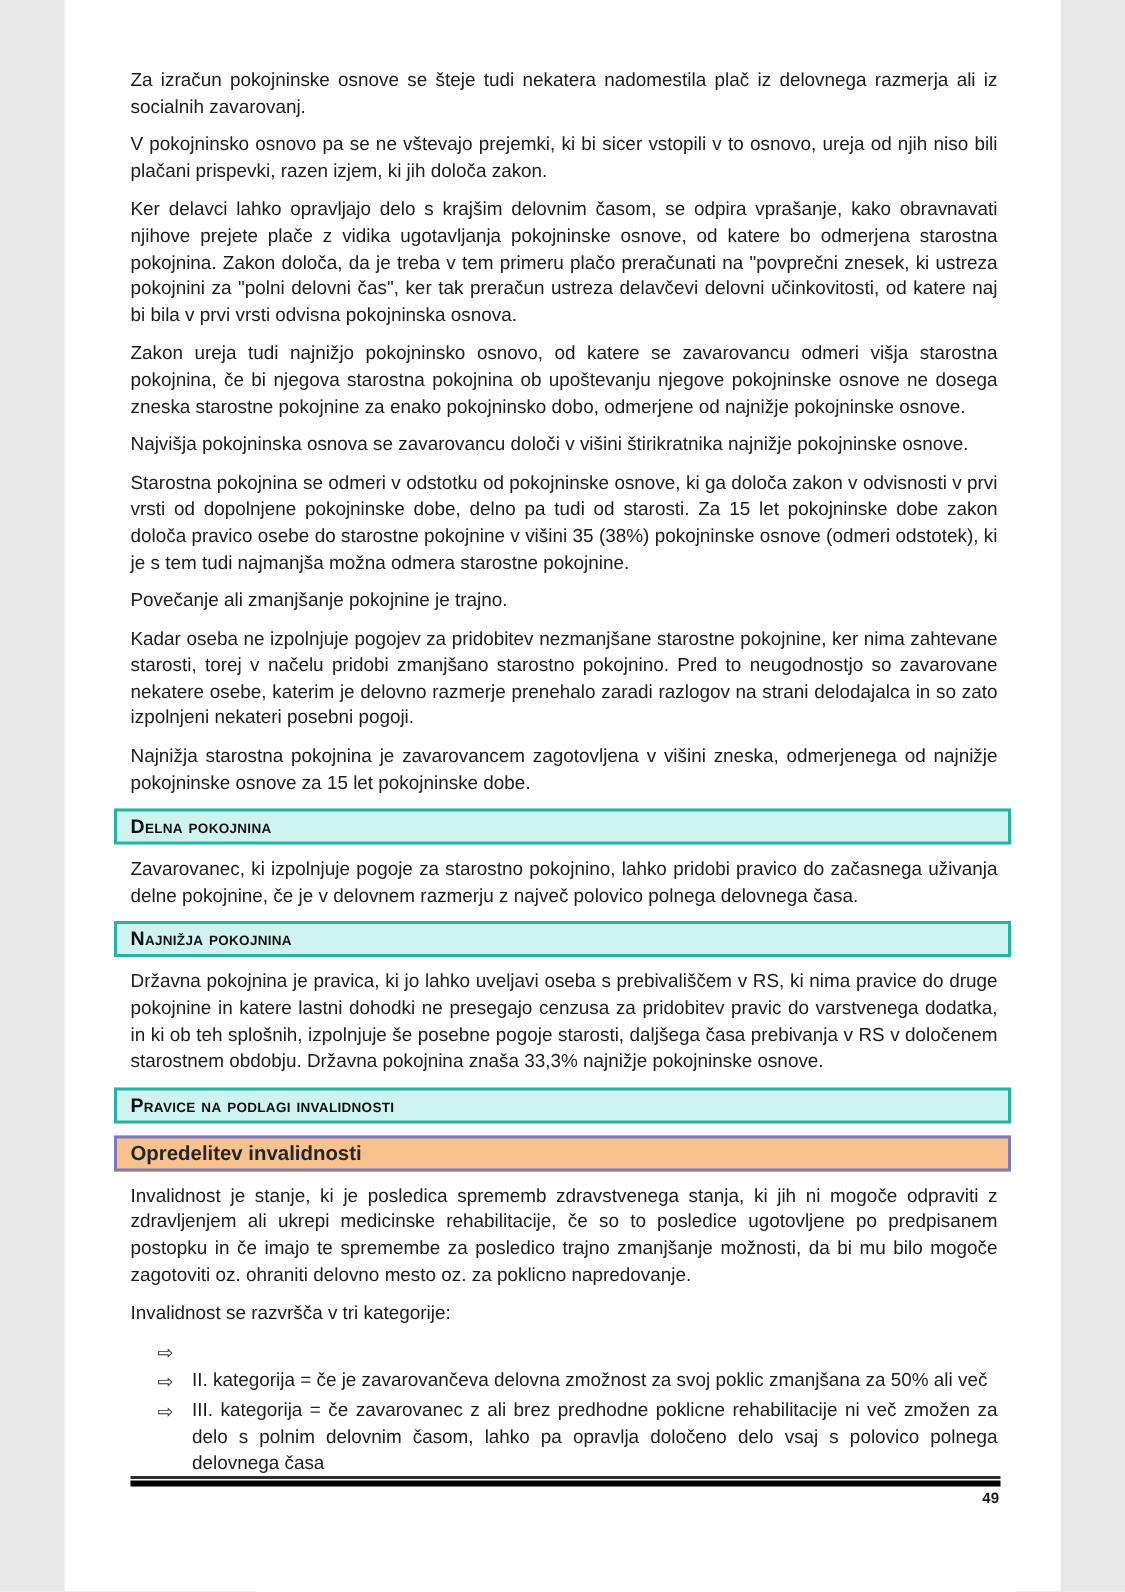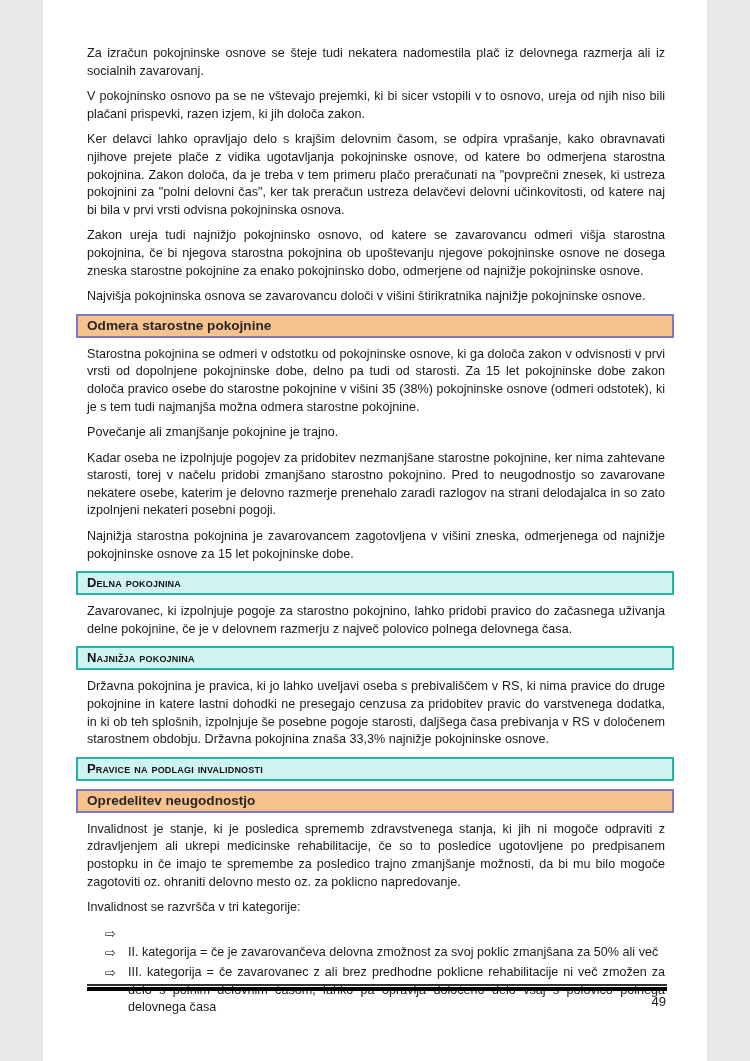--- a/index.html
+++ b/index.html
@@ -69,50 +69,50 @@
     position: absolute;
     left: 0; right: 0;
     top: 1px;
     height: 4px;
     background: #000000;
   }
   .page-num {
     position: absolute;
     right: 41px;
     top: 994px;
-    font-size: 13px;
+    font-size: 10px;
     color: #1c1c1c;
+    font-weight: bold;
   }
 </style>
 </head>
 <body>
 
 <div class="page">
 
   <p class="para">Za izračun pokojninske osnove se šteje tudi nekatera nadomestila plač iz delovnega razmerja ali iz socialnih zavarovanj.</p>
   <p class="para">V pokojninsko osnovo pa se ne vštevajo prejemki, ki bi sicer vstopili v to osnovo, ureja od njih niso bili plačani prispevki, razen izjem, ki jih določa zakon.</p>
   <p class="para">Ker delavci lahko opravljajo delo s krajšim delovnim časom, se odpira vprašanje, kako obravnavati njihove prejete plače z vidika ugotavljanja pokojninske osnove, od katere bo odmerjena starostna pokojnina. Zakon določa, da je treba v tem primeru plačo preračunati na "povprečni znesek, ki ustreza pokojnini za "polni delovni čas", ker tak preračun ustreza delavčevi delovni učinkovitosti, od katere naj bi bila v prvi vrsti odvisna pokojninska osnova.</p>
   <p class="para">Zakon ureja tudi najnižjo pokojninsko osnovo, od katere se zavarovancu odmeri višja starostna pokojnina, če bi njegova starostna pokojnina ob upoštevanju njegove pokojninske osnove ne dosega zneska starostne pokojnine za enako pokojninsko dobo, odmerjene od najnižje pokojninske osnove.</p>
   <p class="para">Najvišja pokojninska osnova se zavarovancu določi v višini štirikratnika najnižje pokojninske osnove.</p>
 
-  <div class="hdr hdr-orange">Odmera starostne pokojnine</div>
   <p class="para">Starostna pokojnina se odmeri v odstotku od pokojninske osnove, ki ga določa zakon v odvisnosti v prvi vrsti od dopolnjene pokojninske dobe, delno pa tudi od starosti. Za 15 let pokojninske dobe zakon določa pravico osebe do starostne pokojnine v višini 35 (38%) pokojninske osnove (odmeri odstotek), ki je s tem tudi najmanjša možna odmera starostne pokojnine.</p>
   <p class="para">Povečanje ali zmanjšanje pokojnine je trajno.</p>
   <p class="para">Kadar oseba ne izpolnjuje pogojev za pridobitev nezmanjšane starostne pokojnine, ker nima zahtevane starosti, torej v načelu pridobi zmanjšano starostno pokojnino. Pred to neugodnostjo so zavarovane nekatere osebe, katerim je delovno razmerje prenehalo zaradi razlogov na strani delodajalca in so zato izpolnjeni nekateri posebni pogoji.</p>
   <p class="para">Najnižja starostna pokojnina je zavarovancem zagotovljena v višini zneska, odmerjenega od najnižje pokojninske osnove za 15 let pokojninske dobe.</p>
 
   <div class="hdr hdr-teal">Delna pokojnina</div>
   <p class="para">Zavarovanec, ki izpolnjuje pogoje za starostno pokojnino, lahko pridobi pravico do začasnega uživanja delne pokojnine, če je v delovnem razmerju z največ polovico polnega delovnega časa.</p>
 
   <div class="hdr hdr-teal">Najnižja pokojnina</div>
   <p class="para">Državna pokojnina je pravica, ki jo lahko uveljavi oseba s prebivališčem v RS, ki nima pravice do druge pokojnine in katere lastni dohodki ne presegajo cenzusa za pridobitev pravic do varstvenega dodatka, in ki ob teh splošnih, izpolnjuje še posebne pogoje starosti, daljšega časa prebivanja v RS v določenem starostnem obdobju. Državna pokojnina znaša 33,3% najnižje pokojninske osnove.</p>
 
   <div class="hdr hdr-teal">Pravice na podlagi invalidnosti</div>
 
-  <div class="hdr hdr-orange">Opredelitev neugodnostjo</div>
+  <div class="hdr hdr-orange">Opredelitev invalidnosti</div>
   <p class="para">Invalidnost je stanje, ki je posledica sprememb zdravstvenega stanja, ki jih ni mogoče odpraviti z zdravljenjem ali ukrepi medicinske rehabilitacije, če so to posledice ugotovljene po predpisanem postopku in če imajo te spremembe za posledico trajno zmanjšanje možnosti, da bi mu bilo mogoče zagotoviti oz. ohraniti delovno mesto oz. za poklicno napredovanje.</p>
   <p class="para">Invalidnost se razvršča v tri kategorije:</p>
 
   <div class="bullets">
     <div class="bullet">
       <span class="arrow">⇨</span>
     </div>
     <div class="bullet">
       <span class="arrow">⇨</span>
       <span class="btext">II. kategorija = če je zavarovančeva delovna zmožnost za svoj poklic zmanjšana za 50% ali več</span>

